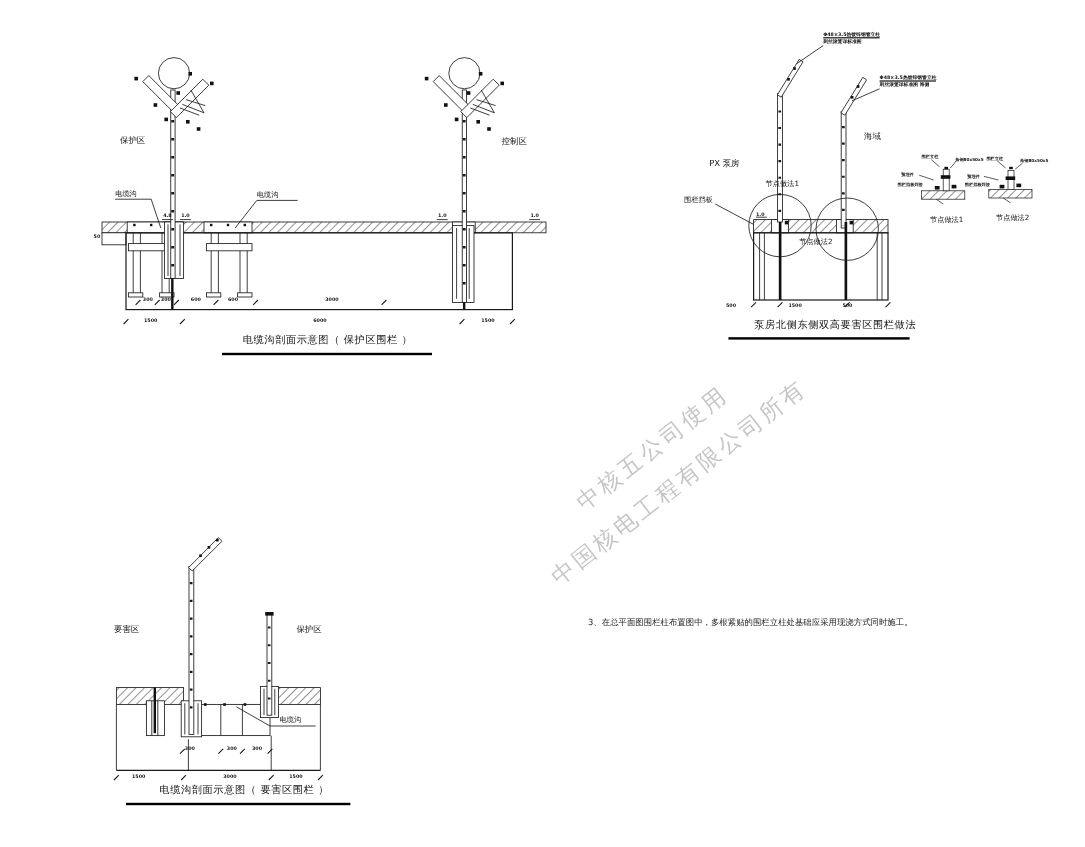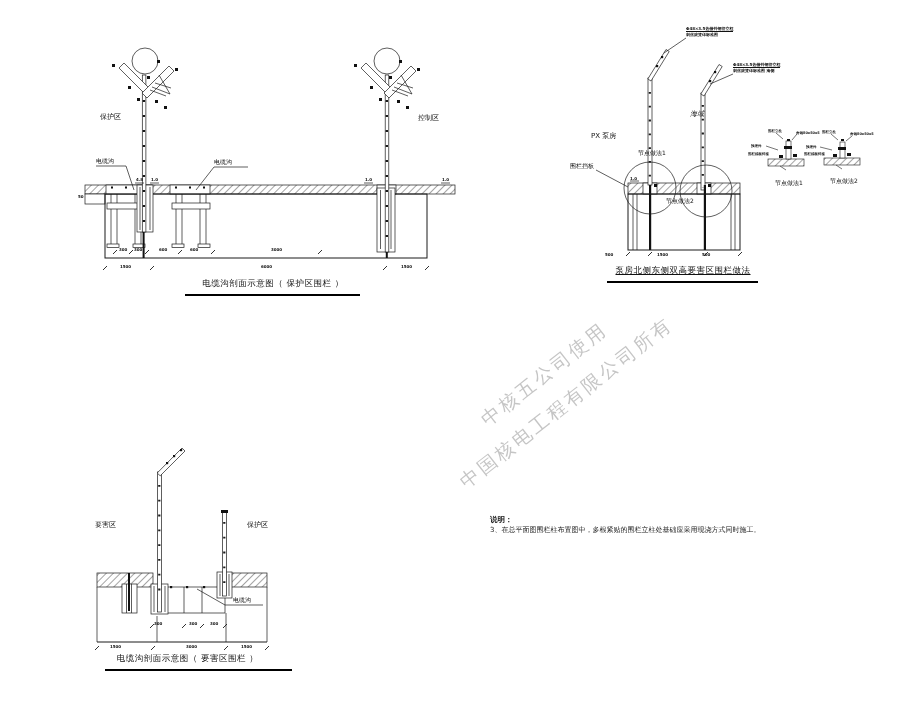--- a/index.html
+++ b/index.html
@@ -316,33 +316,33 @@
 <span class="t tiny" style="left:159px;top:247px;">600</span>
 <span class="t tiny" style="left:190px;top:247px;">600</span>
 <span class="t tiny" style="left:271px;top:247px;">3000</span>
 <span class="t tiny" style="left:120px;top:264px;">1500</span>
 <span class="t tiny" style="left:261px;top:264px;">6000</span>
 <span class="t tiny" style="left:401px;top:264px;">1500</span>
 <div class="t cap cap-c" style="left:185px;top:278px;width:176px;">电缆沟剖面示意图（ 保护区围栏 ）</div>
 <div class="bar" style="left:185px;top:294px;width:175px;"></div>
 
 <span class="t lbl" style="left:591px;top:131px;">PX 泵房</span>
-<span class="t lbl" style="left:690px;top:109px;font-style:italic;">海域</span>
+<span class="t lbl" style="left:720px;top:109px;">海域</span>
 <span class="t lbl-sm" style="left:638px;top:149px;">节点做法1</span>
 <span class="t lbl-sm" style="left:666px;top:197px;">节点做法2</span>
 <span class="t lbl-sm" style="left:570px;top:162px;">围栏挡板</span>
 <span class="t tiny" style="left:630px;top:176px;">1.0</span>
 <span class="t ann" style="left:686px;top:26px;">Φ48×3.5热镀锌钢管立柱</span>
 <span class="t ann2" style="left:686px;top:32px;">刺丝滚笼详标准图</span>
 <span class="t ann" style="left:733px;top:62px;">Φ48×3.5热镀锌钢管立柱</span>
 <span class="t ann2" style="left:733px;top:68px;">刺丝滚笼详标准图 海侧</span>
 <span class="t tiny" style="left:605px;top:252px;">500</span>
 <span class="t tiny" style="left:657px;top:252px;">1500</span>
 <span class="t tiny" style="left:702px;top:252px;">500</span>
-<div class="t cap cap-c" style="left:607px;top:265px;width:152px;text-decoration:underline;">泵房北侧东侧双高要害区围栏做法</div>
+<div class="t cap cap-c" style="left:620px;top:265px;width:152px;">泵房北侧东侧双高要害区围栏做法</div>
 <div class="bar" style="left:607px;top:281px;width:151px;"></div>
 
 <span class="t micro" style="left:768px;top:129px;">围栏立柱</span>
 <span class="t micro" style="left:796px;top:131px;">角钢80x50x5</span>
 <span class="t micro" style="left:751px;top:144px;">预埋件</span>
 <span class="t micro" style="left:748px;top:152px;">围栏挡板焊接</span>
 <span class="t micro" style="left:822px;top:130px;">围栏立柱</span>
 <span class="t micro" style="left:850px;top:132px;">角钢80x50x5</span>
 <span class="t micro" style="left:806px;top:145px;">预埋件</span>
 <span class="t micro" style="left:804px;top:152px;">围栏挡板焊接</span>
@@ -351,19 +351,18 @@
 
 <span class="t lbl" style="left:95px;top:520px;">要害区</span>
 <span class="t lbl" style="left:247px;top:520px;">保护区</span>
 <span class="t lbl-sm" style="left:233px;top:596px;">电缆沟</span>
 <span class="t tiny" style="left:154px;top:621px;">300</span>
 <span class="t tiny" style="left:189px;top:621px;">300</span>
 <span class="t tiny" style="left:210px;top:621px;">300</span>
 <span class="t tiny" style="left:110px;top:644px;">1500</span>
 <span class="t tiny" style="left:186px;top:644px;">3000</span>
 <span class="t tiny" style="left:241px;top:644px;">1500</span>
-<div class="t cap cap-c" style="left:94px;top:653px;width:187px;text-align:center;">电缆沟剖面示意图（ 要害区围栏 ）</div>
+<div class="t cap cap-c" style="left:110px;top:653px;width:187px;text-align:center;">电缆沟剖面示意图（ 要害区围栏 ）</div>
 <div class="bar" style="left:105px;top:669px;width:187px;"></div>
 
 <div class="notes">
-  <div class="head">说明：</div>
   <div>3、在总平面图围栏柱布置图中，多根紧贴的围栏立柱处基础应采用现浇方式同时施工。</div>
 </div>
 
 </body></html>

